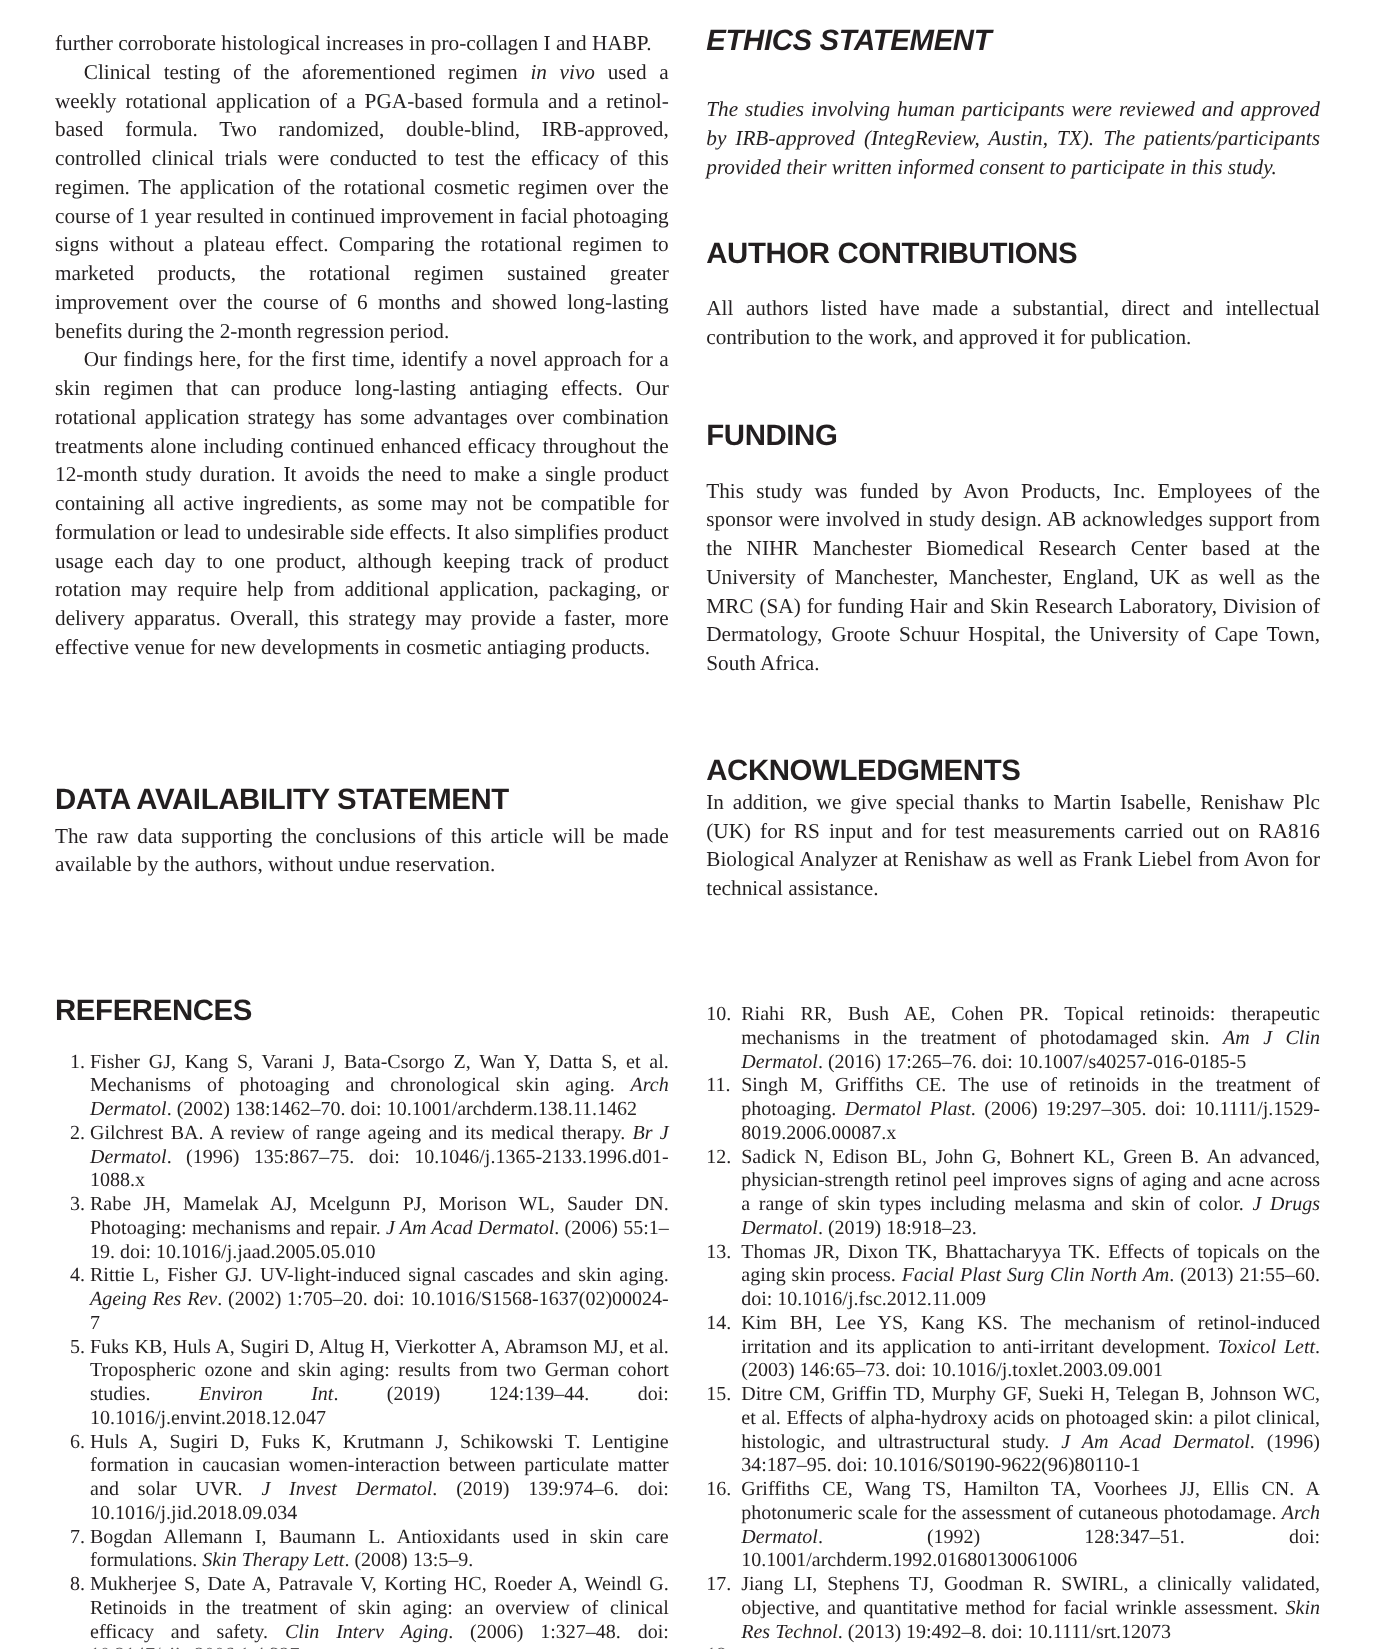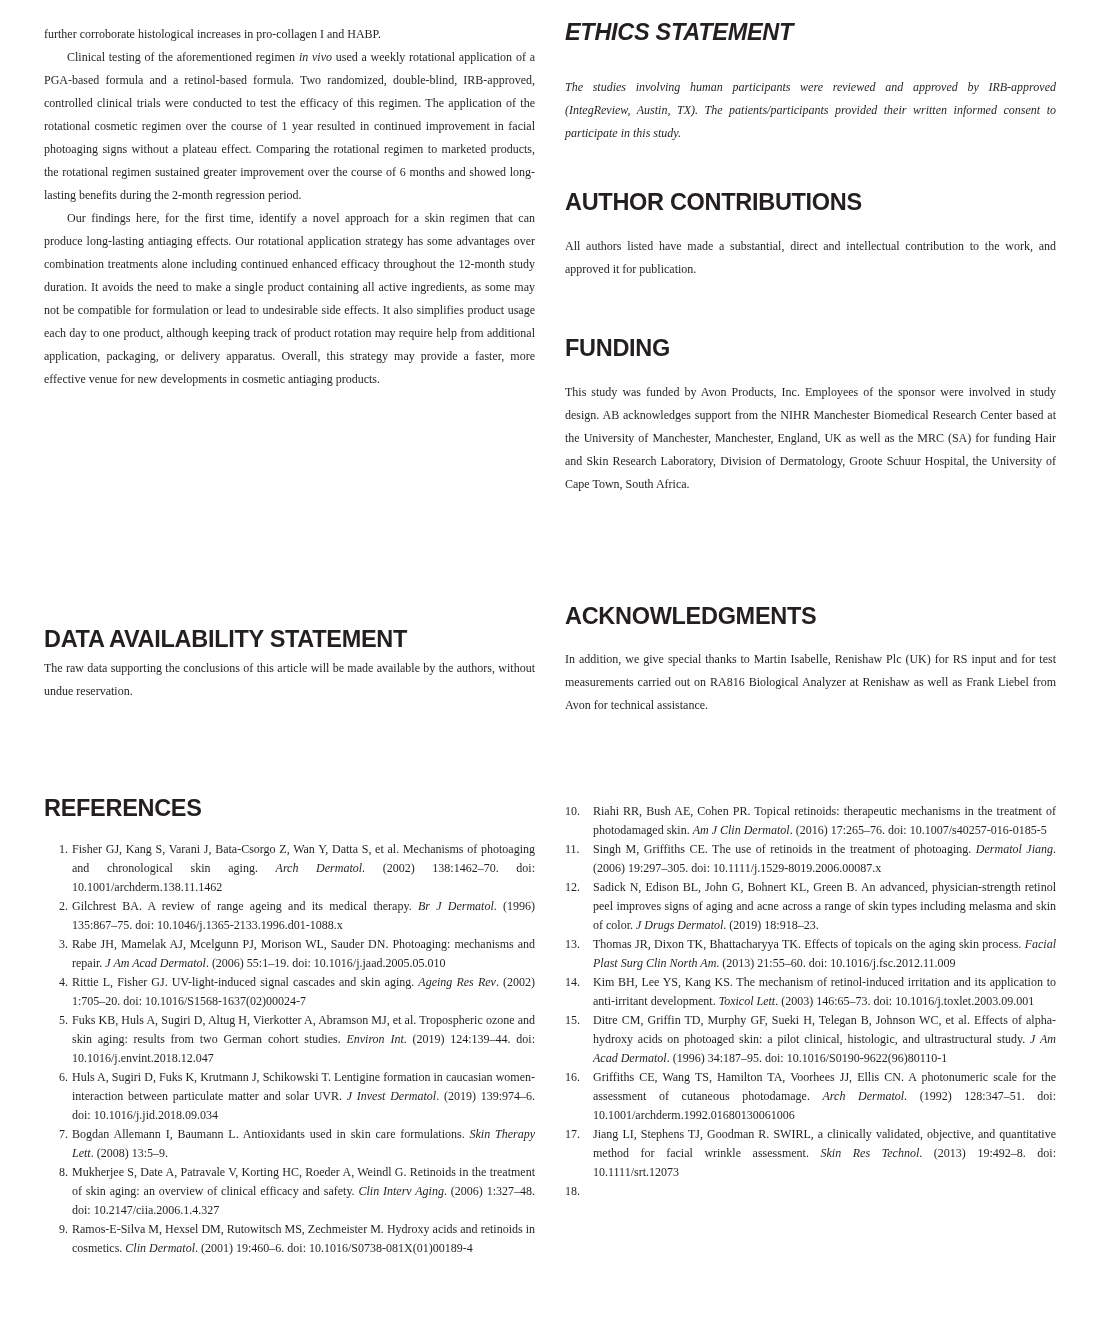--- a/index.html
+++ b/index.html
@@ -9,40 +9,40 @@
       position: relative;
       overflow: hidden;
       color: #231f20;
       font-family: "Liberation Serif", "DejaVu Serif", serif;
     }
     .col { position: absolute; }
     .col-left { left: 44px; width: 491px; }
     .col-right { left: 565px; width: 491px; }
     p.body {
       margin: 0;
-      font-size: 12px;
+      font-size: 17px;
       line-height: 23px;
       text-align: justify;
       hyphens: none;
     }
     p.indent { text-indent: 23px; }
     h2.sec {
       margin: 0;
       font-family: "Liberation Sans", "DejaVu Sans", sans-serif;
       font-weight: bold;
       font-size: 23.5px;
       letter-spacing: -0.3px;
       line-height: 28px;
       color: #231f20;
     }
     ol.refs {
       list-style: none;
       margin: 0;
       padding: 0;
-      font-size: 12px;
+      font-size: 16px;
       line-height: 19px;
     }
     ol.refs li {
       position: relative;
       padding-left: 28px;
       text-align: justify;
     }
     ol.refs li .num {
       position: absolute;
       left: 0;
@@ -77,21 +77,21 @@
   <p class="body" style="margin-top:19px;">All authors listed have made a substantial, direct and intellectual contribution to the work, and approved it for publication.</p>
 </div>
 
 <div class="col col-right" style="top:334px;">
   <h2 class="sec">FUNDING</h2>
   <p class="body" style="margin-top:19px;">This study was funded by Avon Products, Inc. Employees of the sponsor were involved in study design. AB acknowledges support from the NIHR Manchester Biomedical Research Center based at the University of Manchester, Manchester, England, UK as well as the MRC (SA) for funding Hair and Skin Research Laboratory, Division of Dermatology, Groote Schuur Hospital, the University of Cape Town, South Africa.</p>
 </div>
 
 <div class="col col-right" style="top:602px;">
   <h2 class="sec">ACKNOWLEDGMENTS</h2>
-  <p class="body" style="margin-top:18px;">In addition, we give special thanks to Martin Isabelle, Renishaw Plc (UK) for RS input and for test measurements carried out on RA816 Biological Analyzer at Renishaw as well as Frank Liebel from Avon for technical assistance.</p>
+  <p class="body" style="">In addition, we give special thanks to Martin Isabelle, Renishaw Plc (UK) for RS input and for test measurements carried out on RA816 Biological Analyzer at Renishaw as well as Frank Liebel from Avon for technical assistance.</p>
 </div>
 
 <div class="col col-left" style="top:794px;">
   <h2 class="sec">REFERENCES</h2>
 </div>
 
 <div class="col" style="top:840px; left:44px; width:491px;">
   <ol class="refs" id="refs-left">
       <li><span class="num">1.</span><span>Fisher GJ, Kang S, Varani J, Bata-Csorgo Z, Wan Y, Datta S, et al. Mechanisms of photoaging and chronological skin aging. </span><i>Arch Dermatol</i><span>. (2002) 138:1462–70. doi: 10.1001/archderm.138.11.1462</span></li>
       <li><span class="num">2.</span><span>Gilchrest BA. A review of range ageing and its medical therapy. </span><i>Br J Dermatol</i><span>. (1996) 135:867–75. doi: 10.1046/j.1365-2133.1996.d01-1088.x</span></li>
@@ -101,21 +101,21 @@
       <li><span class="num">6.</span><span>Huls A, Sugiri D, Fuks K, Krutmann J, Schikowski T. Lentigine formation in caucasian women-interaction between particulate matter and solar UVR. </span><i>J Invest Dermatol</i><span>. (2019) 139:974–6. doi: 10.1016/j.jid.2018.09.034</span></li>
       <li><span class="num">7.</span><span>Bogdan Allemann I, Baumann L. Antioxidants used in skin care formulations. </span><i>Skin Therapy Lett</i><span>. (2008) 13:5–9.</span></li>
       <li><span class="num">8.</span><span>Mukherjee S, Date A, Patravale V, Korting HC, Roeder A, Weindl G. Retinoids in the treatment of skin aging: an overview of clinical efficacy and safety. </span><i>Clin Interv Aging</i><span>. (2006) 1:327–48. doi: 10.2147/ciia.2006.1.4.327</span></li>
       <li><span class="num">9.</span><span>Ramos-E-Silva M, Hexsel DM, Rutowitsch MS, Zechmeister M. Hydroxy acids and retinoids in cosmetics. </span><i>Clin Dermatol</i><span>. (2001) 19:460–6. doi: 10.1016/S0738-081X(01)00189-4</span></li>
     </ol>
 </div>
 
 <div class="col" style="top:802px; left:565px; width:491px;">
   <ol class="refs right" id="refs-right">
       <li><span class="num">10.</span><span>Riahi RR, Bush AE, Cohen PR. Topical retinoids: therapeutic mechanisms in the treatment of photodamaged skin. </span><i>Am J Clin Dermatol</i><span>. (2016) 17:265–76. doi: 10.1007/s40257-016-0185-5</span></li>
-      <li><span class="num">11.</span><span>Singh M, Griffiths CE. The use of retinoids in the treatment of photoaging. </span><i>Dermatol Jiang</i><span>. (2006) 19:297–305. doi: 10.1111/j.1529-8019.2006.00087.x</span></li>
+      <li><span class="num">11.</span><span>Singh M, Griffiths CE. The use of retinoids in the treatment of photoaging. </span><i>Dermatol Plast</i><span>. (2006) 19:297–305. doi: 10.1111/j.1529-8019.2006.00087.x</span></li>
       <li><span class="num">12.</span><span>Sadick N, Edison BL, John G, Bohnert KL, Green B. An advanced, physician-strength retinol peel improves signs of aging and acne across a range of skin types including melasma and skin of color. </span><i>J Drugs Dermatol</i><span>. (2019) 18:918–23.</span></li>
       <li><span class="num">13.</span><span>Thomas JR, Dixon TK, Bhattacharyya TK. Effects of topicals on the aging skin process. </span><i>Facial Plast Surg Clin North Am</i><span>. (2013) 21:55–60. doi: 10.1016/j.fsc.2012.11.009</span></li>
       <li><span class="num">14.</span><span>Kim BH, Lee YS, Kang KS. The mechanism of retinol-induced irritation and its application to anti-irritant development. </span><i>Toxicol Lett</i><span>. (2003) 146:65–73. doi: 10.1016/j.toxlet.2003.09.001</span></li>
       <li><span class="num">15.</span><span>Ditre CM, Griffin TD, Murphy GF, Sueki H, Telegan B, Johnson WC, et al. Effects of alpha-hydroxy acids on photoaged skin: a pilot clinical, histologic, and ultrastructural study. </span><i>J Am Acad Dermatol</i><span>. (1996) 34:187–95. doi: 10.1016/S0190-9622(96)80110-1</span></li>
       <li><span class="num">16.</span><span>Griffiths CE, Wang TS, Hamilton TA, Voorhees JJ, Ellis CN. A photonumeric scale for the assessment of cutaneous photodamage. </span><i>Arch Dermatol</i><span>. (1992) 128:347–51. doi: 10.1001/archderm.1992.01680130061006</span></li>
       <li><span class="num">17.</span><span>Jiang LI, Stephens TJ, Goodman R. SWIRL, a clinically validated, objective, and quantitative method for facial wrinkle assessment. </span><i>Skin Res Technol</i><span>. (2013) 19:492–8. doi: 10.1111/srt.12073</span></li>
       <li><span class="num">18.</span><i></i><span></span></li>
     </ol>
 </div>
 

